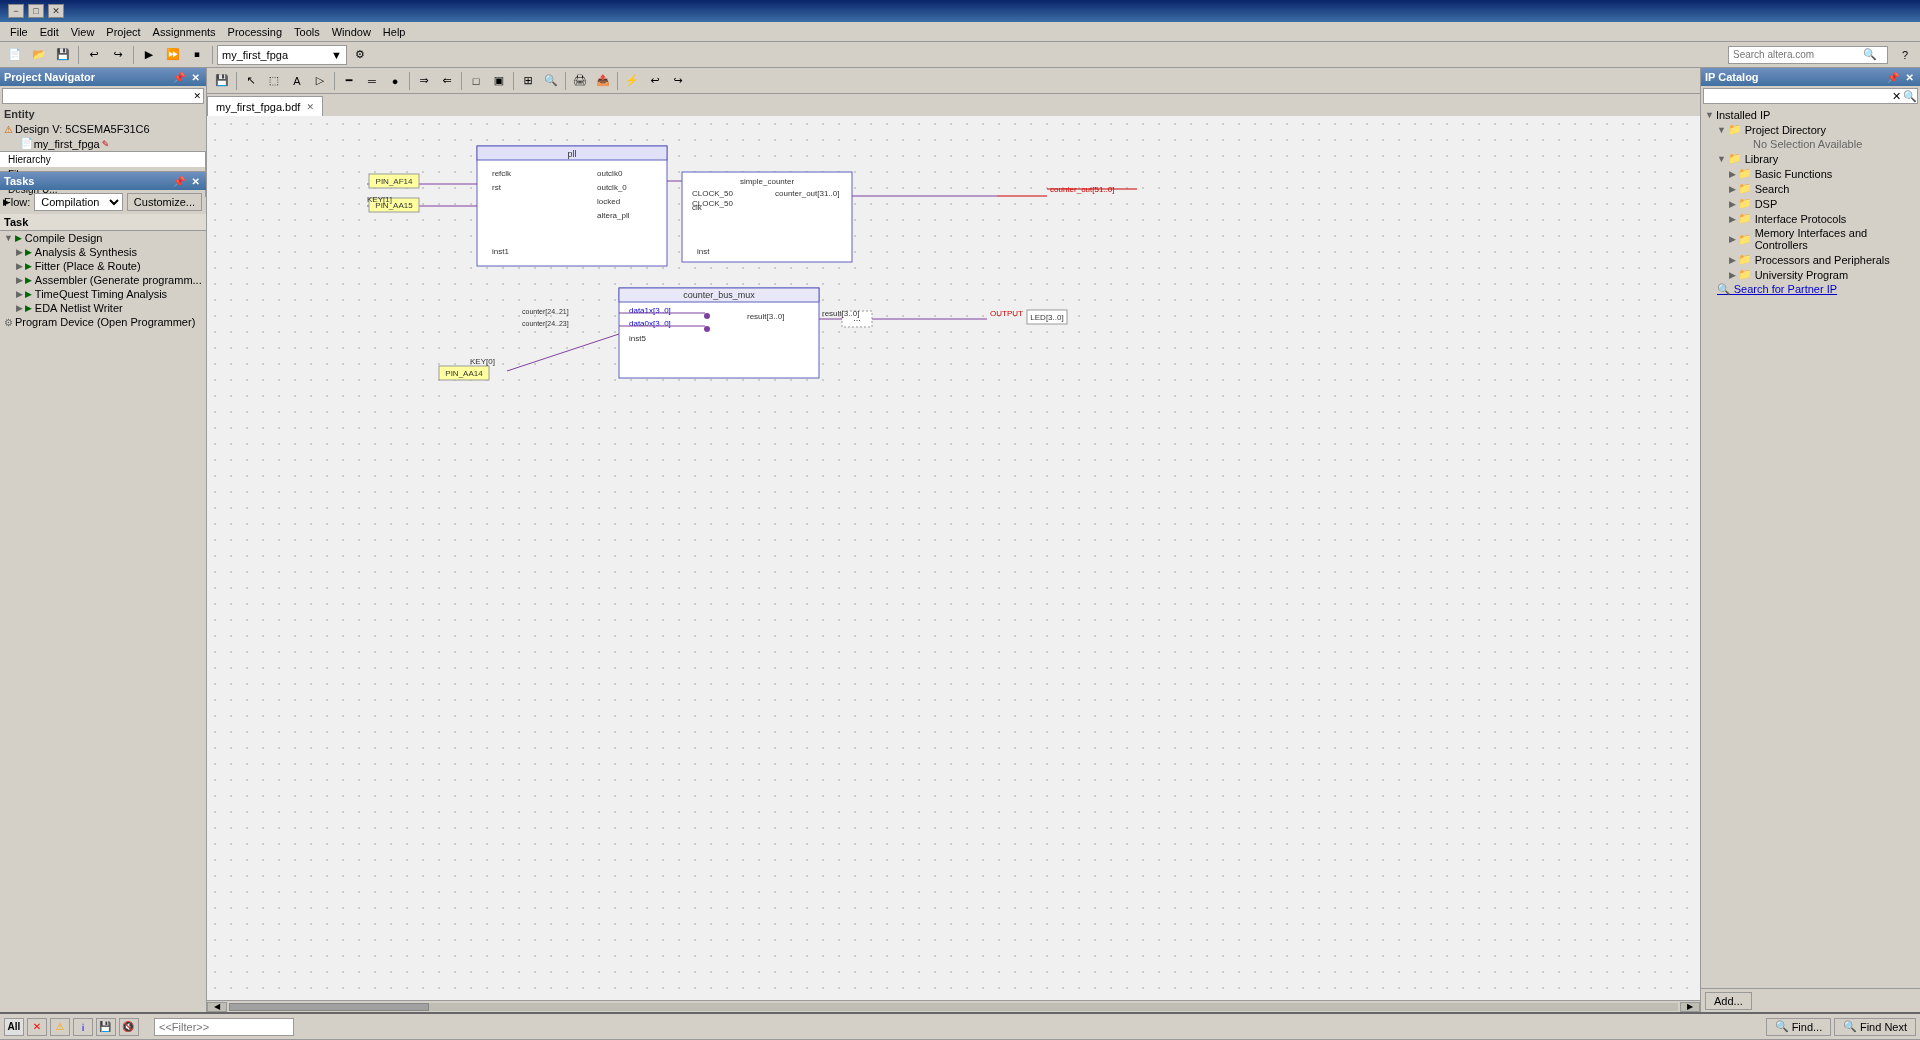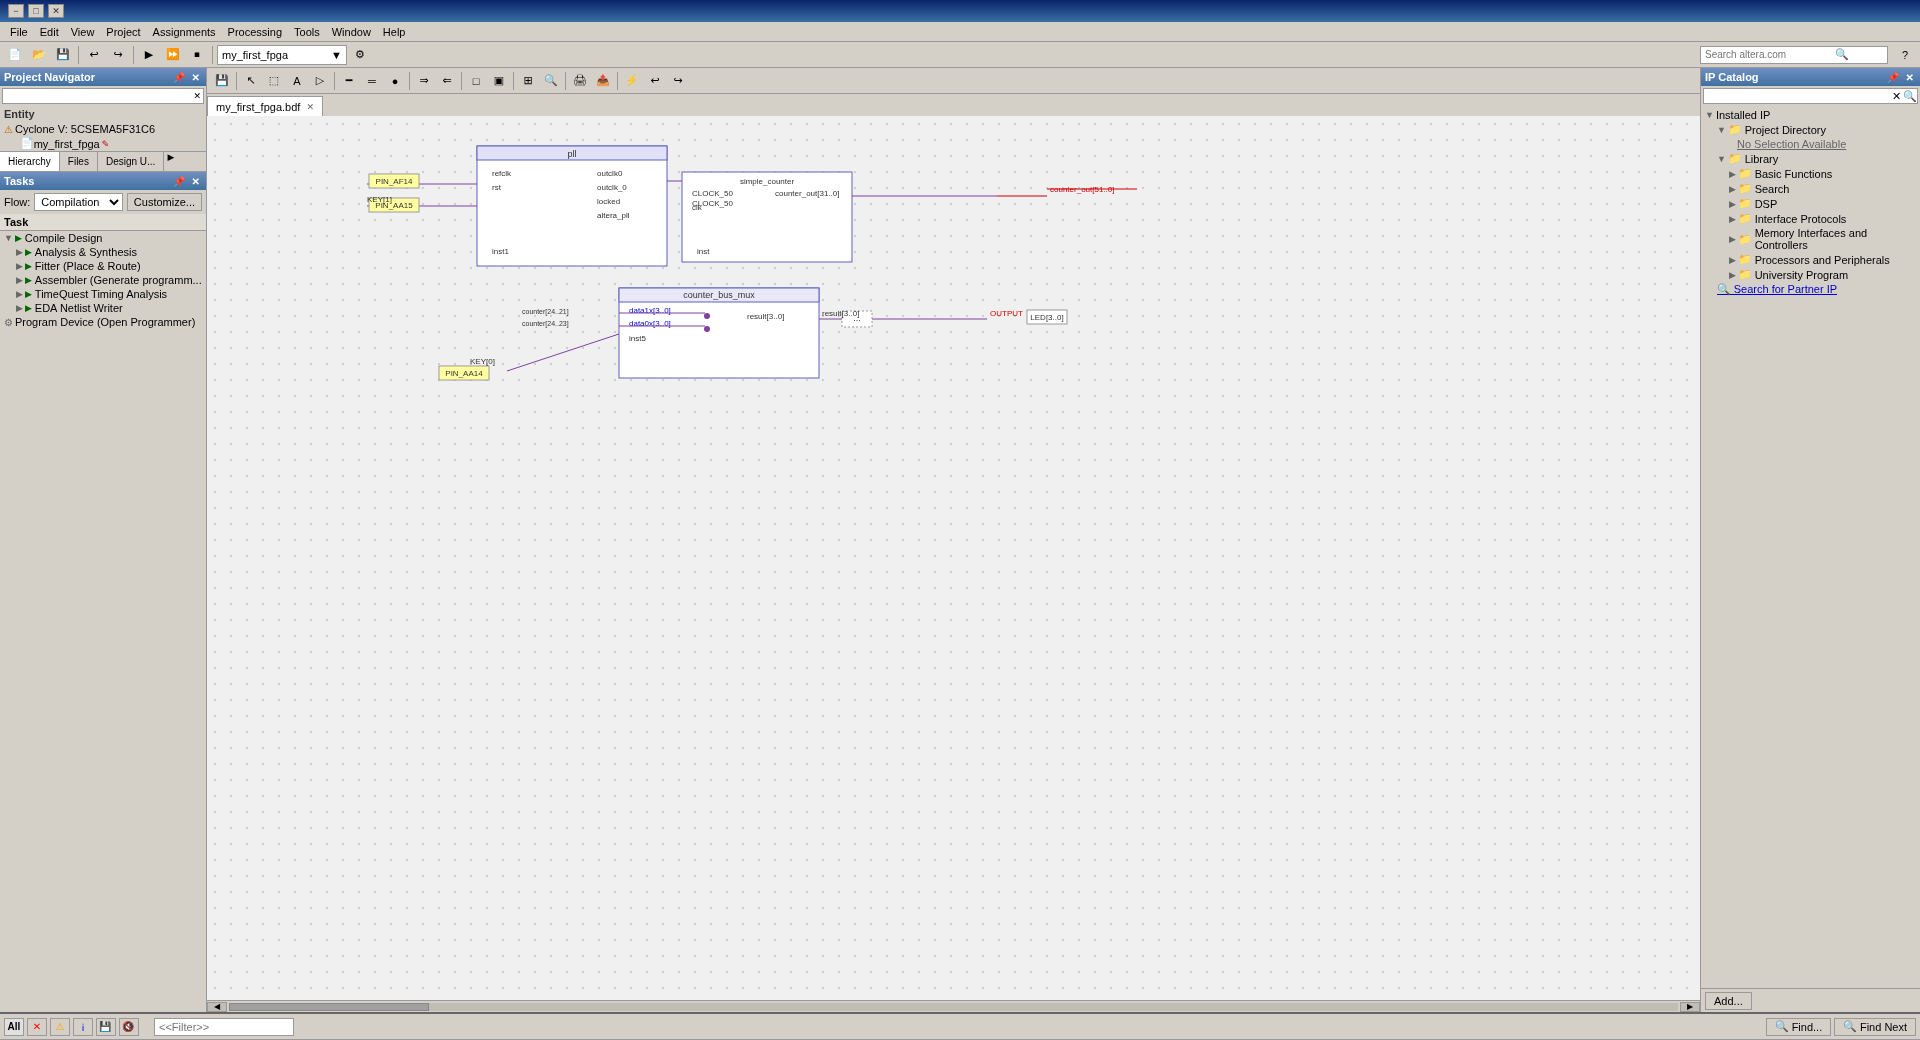--- a/index.html
+++ b/index.html
@@ -109,21 +109,21 @@
     .entity-item {
       display: flex; align-items: center; padding: 1px 4px;
       font-size: 11px; cursor: pointer;
     }
     .entity-warn { color: #cc6600; font-size: 10px; margin-right: 2px; }
     .entity-indent { margin-left: 16px; }
 
     
     #nav-tabs {
       display: flex; background: #d4d0c8;
-      border-bottom: 1px solid #999; height: 20px;
+      border-bottom: 1px solid #999; height: 20px; flex-direction: column;
     }
     .nav-tab {
       padding: 2px 8px; font-size: 10px; cursor: pointer;
       border-right: 1px solid #999; display: flex; align-items: center;
     }
     .nav-tab.active { background: white; }
     .nav-tab-arrow { font-size: 9px; cursor: pointer; padding: 0 3px; }
 
     
     #tasks-panel { flex: 1; display: flex; flex-direction: column; }
@@ -312,21 +312,21 @@
   <div class="tb-btn">▶</div>
   <div class="tb-btn">⏩</div>
   <div class="tb-btn">⏹</div>
   <div class="tb-sep"></div>
   <div class="proj-dropdown">
     <span>my_first_fpga</span>
     <span>▼</span>
   </div>
   <div class="tb-btn">⚙</div>
   <div style="flex:1"></div>
-  <div style="display:flex;align-items:center;background:white;border:1px solid #999;height:18px;width:188px;padding:0 4px;margin-right:4px;">
+  <div style="display:flex;align-items:center;background:white;border:1px solid #999;height:18px;width:160px;padding:0 4px;margin-right:4px;">
     <input type="text" style="border: none; outline: none; font-size: 10px; width: 130px;" placeholder="Search altera.com">
     <span>🔍</span>
   </div>
   <div class="tb-btn">?</div>
 </div>
 
 <div id="main-layout">
 
   <div id="left-panel">
 
@@ -338,21 +338,21 @@
           <span class="panel-ctrl">✕</span>
         </div>
       </div>
       <div class="search-row">
         <input type="text" style="border: none; outline: none; font-size: 10px; flex: 1 1 0%; padding: 0px 2px;">
         <span class="search-x">✕</span>
       </div>
       <div class="entity-label">Entity</div>
       <div class="entity-item">
         <span class="entity-warn">⚠</span>
-        <span>Cyclone V: 5CSEMA5F31C6</span>
+        <span>Design V: 5CSEMA5F31C6</span>
       </div>
       <div class="entity-item entity-indent">
         <span>📄</span>
         <span>my_first_fpga</span>
         <span style="margin-left:2px;font-size:9px;color:#cc0000">✎</span>
       </div>
     </div>
 
     <div id="nav-tabs">
       <div class="nav-tab active">
@@ -572,21 +572,21 @@
     <div class="ip-tree">
       <div class="ip-tree-item">
         <span class="ip-arrow">▼</span>
         <span>Installed IP</span>
       </div>
       <div class="ip-tree-item" style="margin-left:12px;">
         <span class="ip-arrow">▼</span>
         <span class="ip-folder">📁</span>
         <span>Project Directory</span>
       </div>
-      <div class="ip-tree-item" style="margin-left:32px;color:#666;text-decoration:underline;">
+      <div class="ip-tree-item" style="margin-left:48px;color:#666;">
         <span>No Selection Available</span>
       </div>
       <div class="ip-tree-item" style="margin-left:12px;">
         <span class="ip-arrow">▼</span>
         <span class="ip-folder">📁</span>
         <span>Library</span>
       </div>
       <div class="ip-tree-item" style="margin-left:24px;">
         <span class="ip-arrow">▶</span>
         <span class="ip-folder">📁</span>

